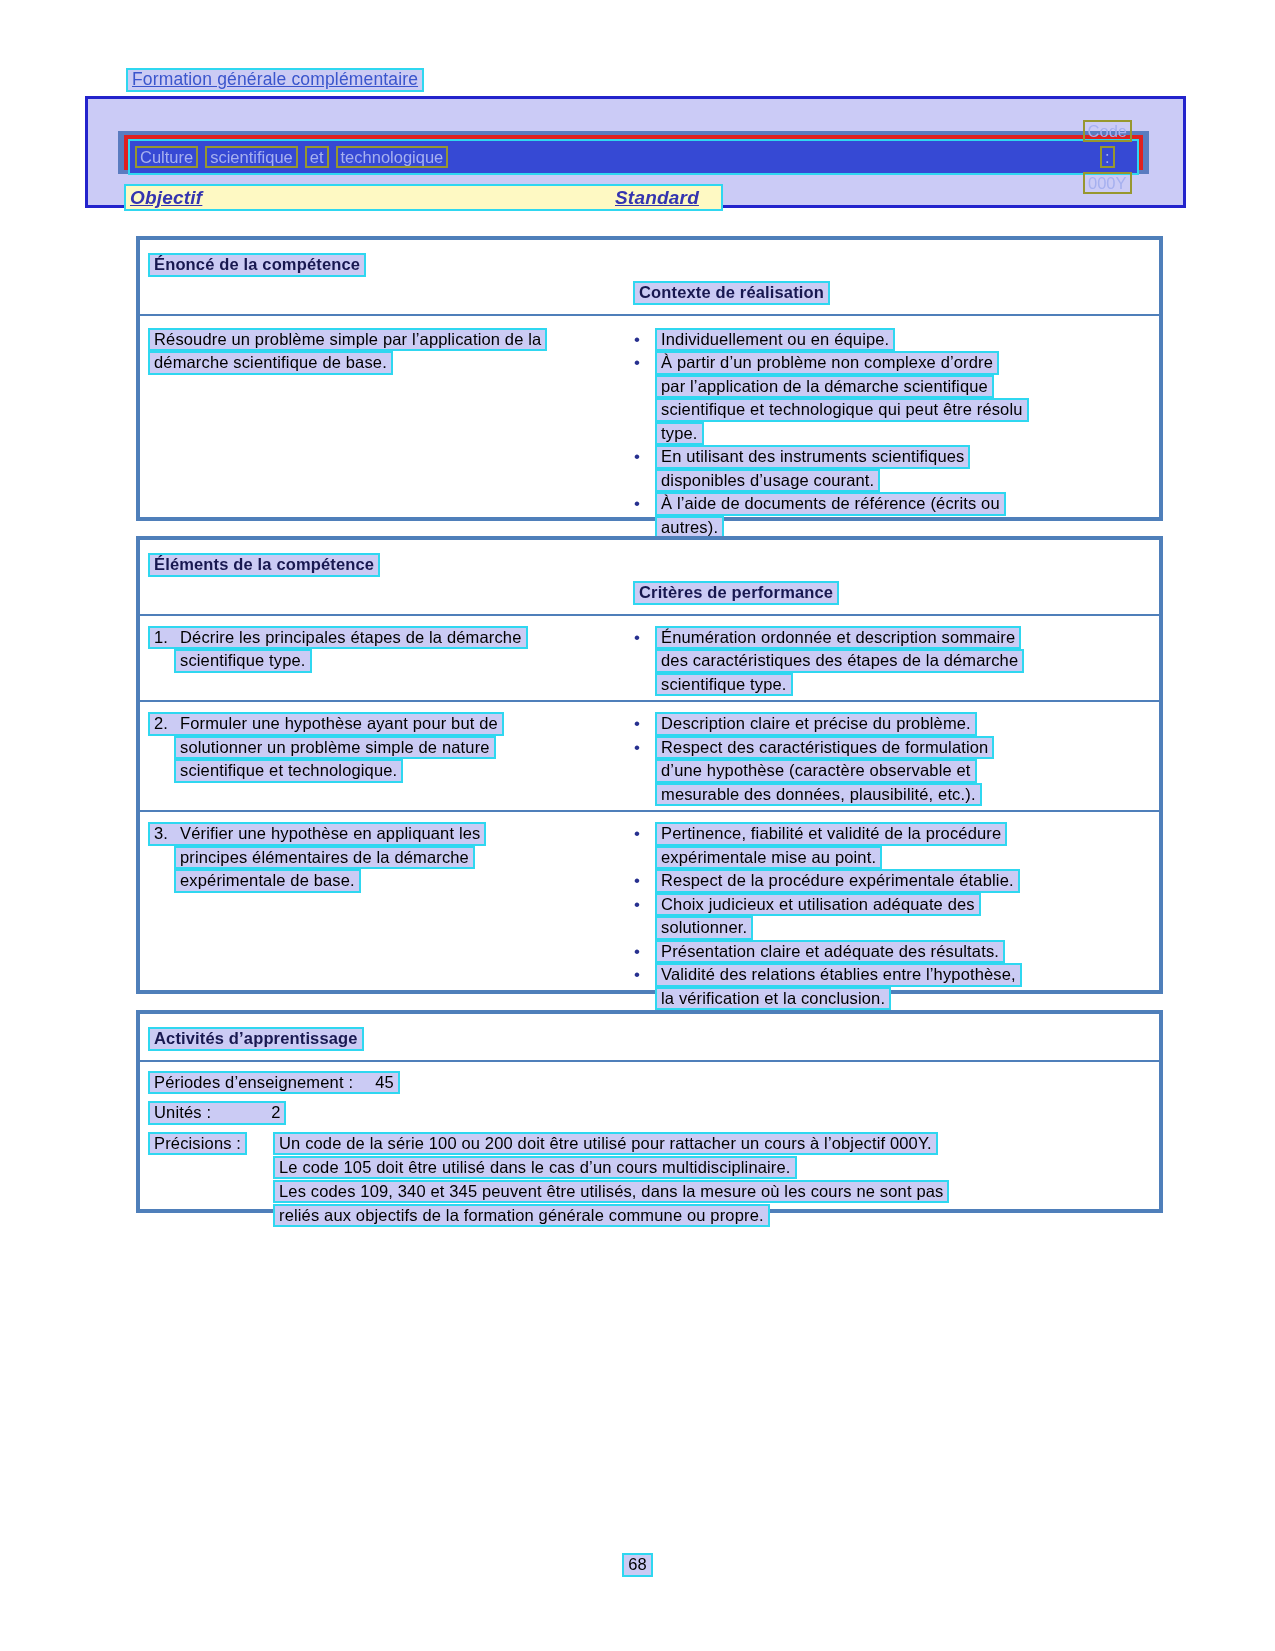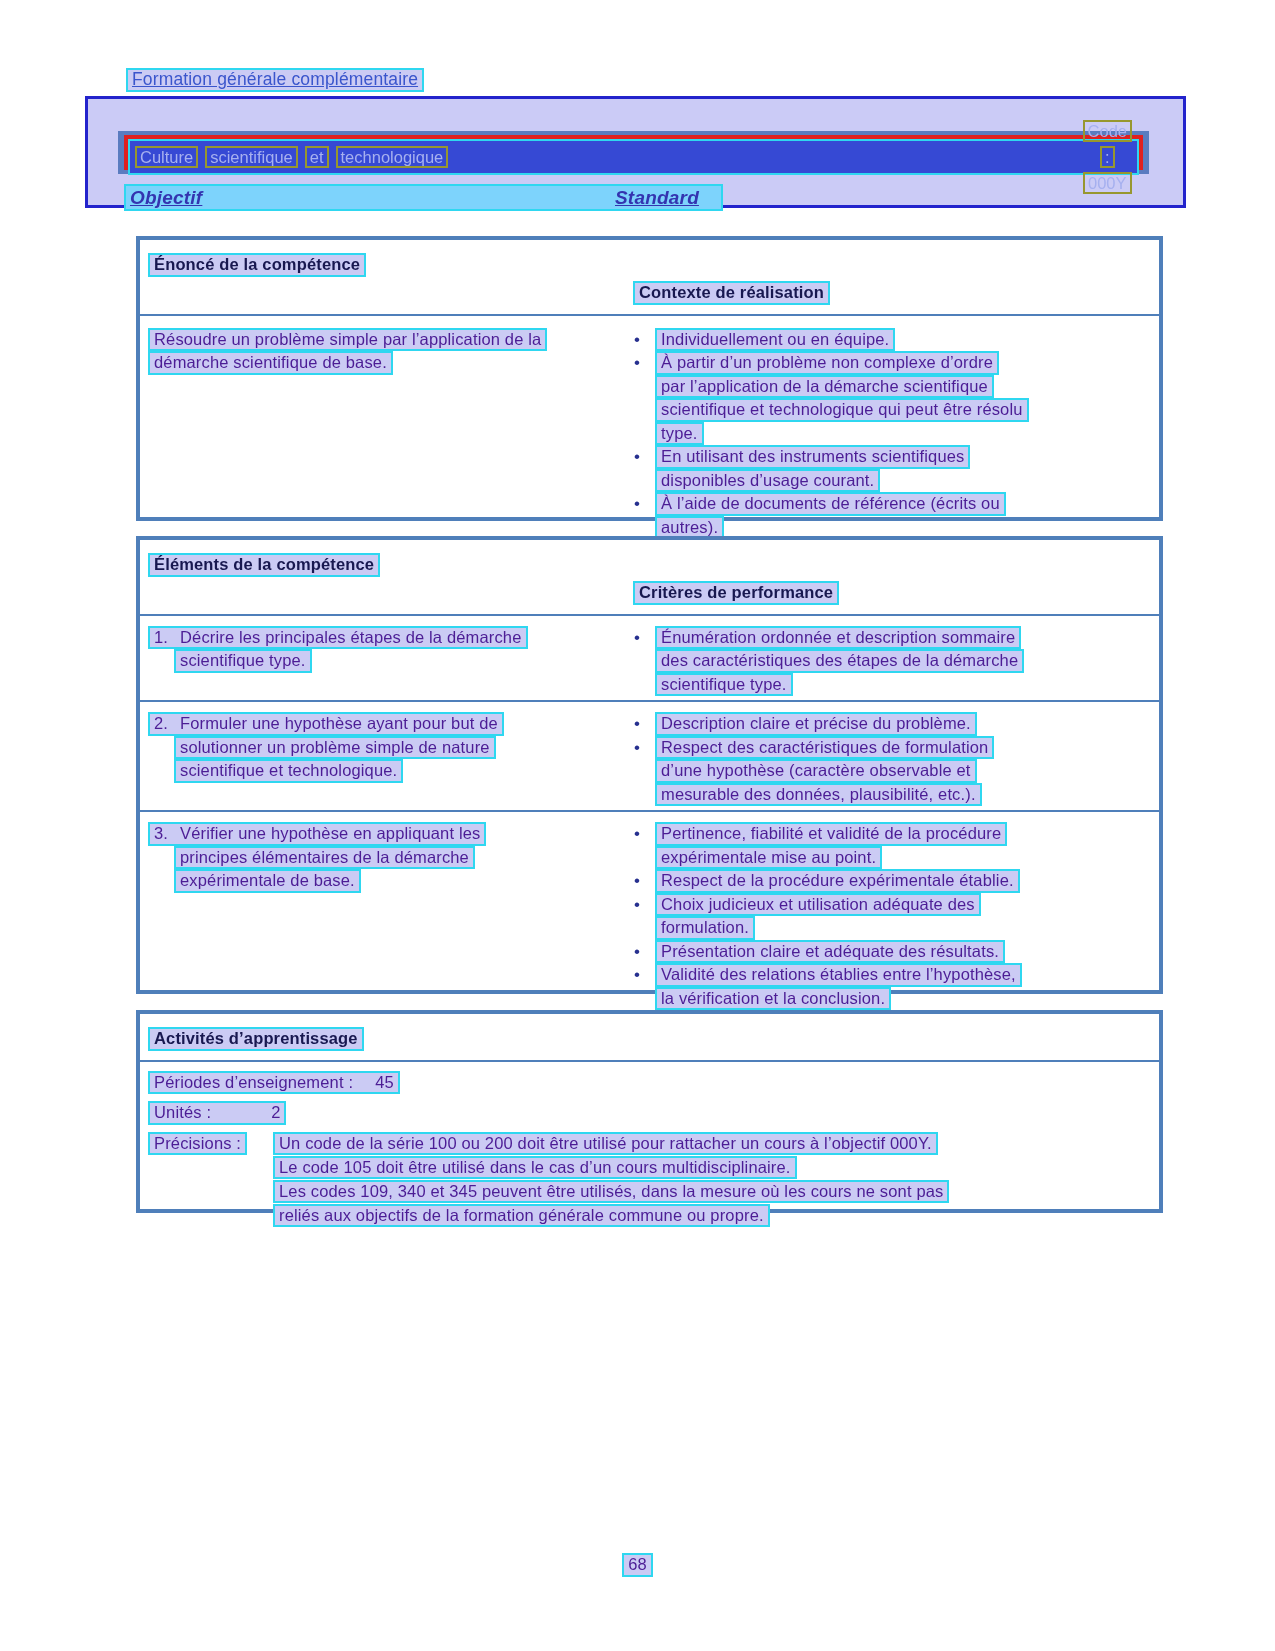--- a/index.html
+++ b/index.html
@@ -5,21 +5,21 @@
   * { box-sizing: border-box; margin: 0; padding: 0; }
   html,body { background:#ffffff; }
   .page {
     position: relative; width: 1275px; height: 1651px; background:#ffffff;
     font-family: "Liberation Sans", sans-serif; color:#32327e; overflow:hidden;
   }
   
   .hl {
     display:inline-block; background:#cbcbf4; border:2px solid #2fd7f0;
     padding:0 4px; white-space:pre; font-size:16.5px; line-height:19.5px;
-    color:#4c1d95; letter-spacing:.15px;
+    color:#000000; letter-spacing:.15px;
   }
   .tl { line-height:23.5px; height:23.5px; }
   .bold .hl, .hl.bold { font-weight:bold; color:#181850; }
 
   
   .top-heading { position:absolute; left:126px; top:68px; }
   .top-heading .hl { color:#3a55cc; text-decoration:underline; font-size:17.5px; }
 
   
   .panel { position:absolute; left:85px; top:96px; width:1101px; height:112px;
@@ -31,21 +31,21 @@
   .banner-red { width:100%; height:100%; border:4px solid #e02020; background:#3649d4; }
   .banner-inner { width:100%; height:100%; border:2px solid #2fd7f0; background:#3649d4;
                   display:flex; justify-content:space-between; align-items:center; padding:16px 5px; }
   .wordrow { display:flex; align-items:center; gap:7px; }
   .wbox { display:inline-block; border:2px solid #97972f; padding:0 3px; color:#a6b0ef;
           font-size:16.5px; line-height:18px; white-space:pre; }
   .coderow { display:flex; align-items:center; gap:4px;flex-direction:column; }
 
   
   .tabstrip { position:absolute; left:124px; top:184px; width:599px; height:27px;
-              background:#7dd3fc; border:2px solid #2fd7f0; z-index:2; }
+              background:#fef9c3; border:2px solid #2fd7f0; z-index:2; }
   .tabword { position:absolute; top:1px; font-size:19px; font-weight:bold; font-style:italic;
              color:#3434b0; text-decoration:underline; letter-spacing:.2px; }
   .tabword.left { left:4px; }
   .tabword.right { left:489px; }
 
   
   .tbl { position:absolute; left:136px; width:1027px; border:4px solid #4f7fba; background:#fff; }
   .tbl-head { padding:13px 0 9px; border-bottom:2px solid #4f7fba; }
   .cols { display:grid; grid-template-columns:485px 1fr; }
   .lcell { padding-left:8px; }
@@ -215,21 +215,21 @@
           </div>
         <div class="bl">
             <span class="bullet">•</span>
             <span class="hl">Respect de la procédure expérimentale établie.</span>
           </div>
         <div class="bl">
             <span class="bullet">•</span>
             <span class="hl">Choix judicieux et utilisation adéquate des</span>
           </div>
         <div class="bl cont">
-            <span class="hl">formulation.</span>
+            <span class="hl">solutionner.</span>
           </div>
         <div class="bl">
             <span class="bullet">•</span>
             <span class="hl">Présentation claire et adéquate des résultats.</span>
           </div>
         <div class="bl">
             <span class="bullet">•</span>
             <span class="hl">Validité des relations établies entre l’hypothèse,</span>
           </div>
         <div class="bl cont">

